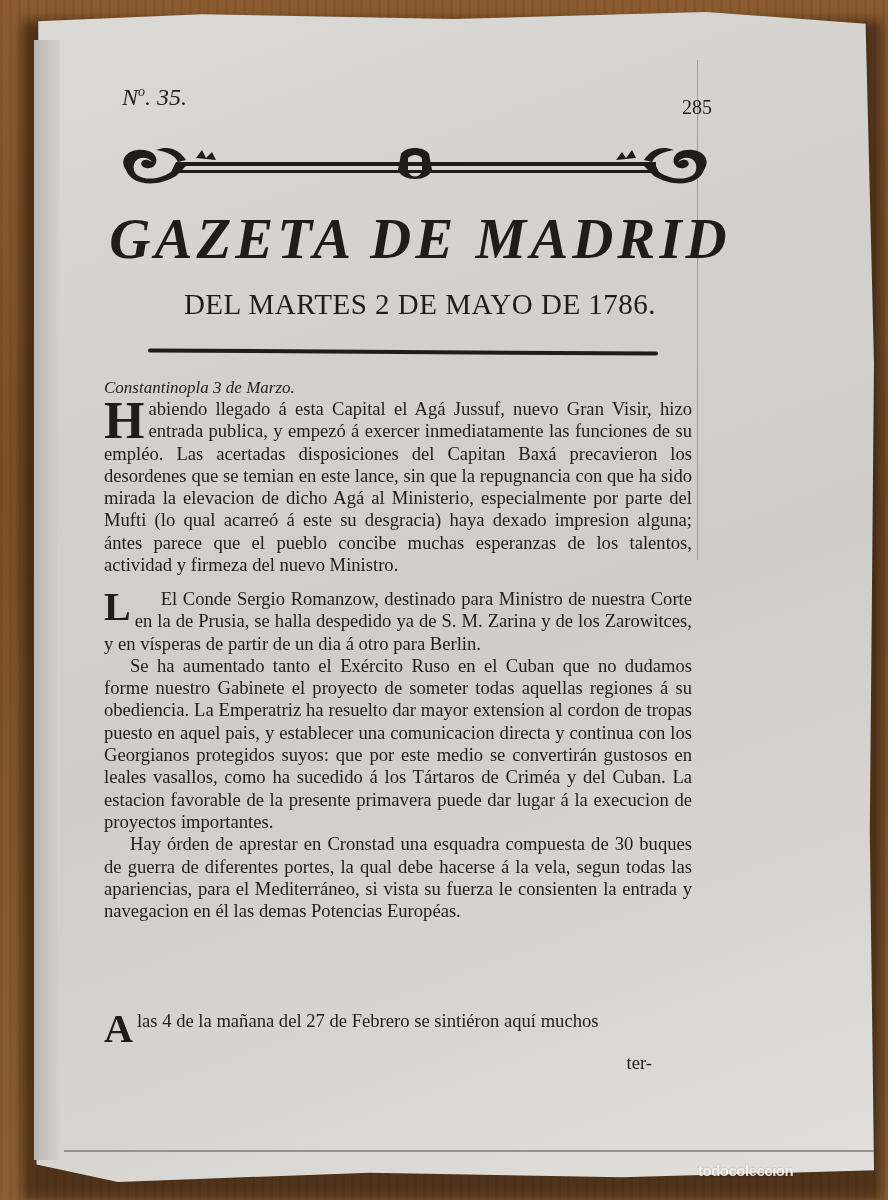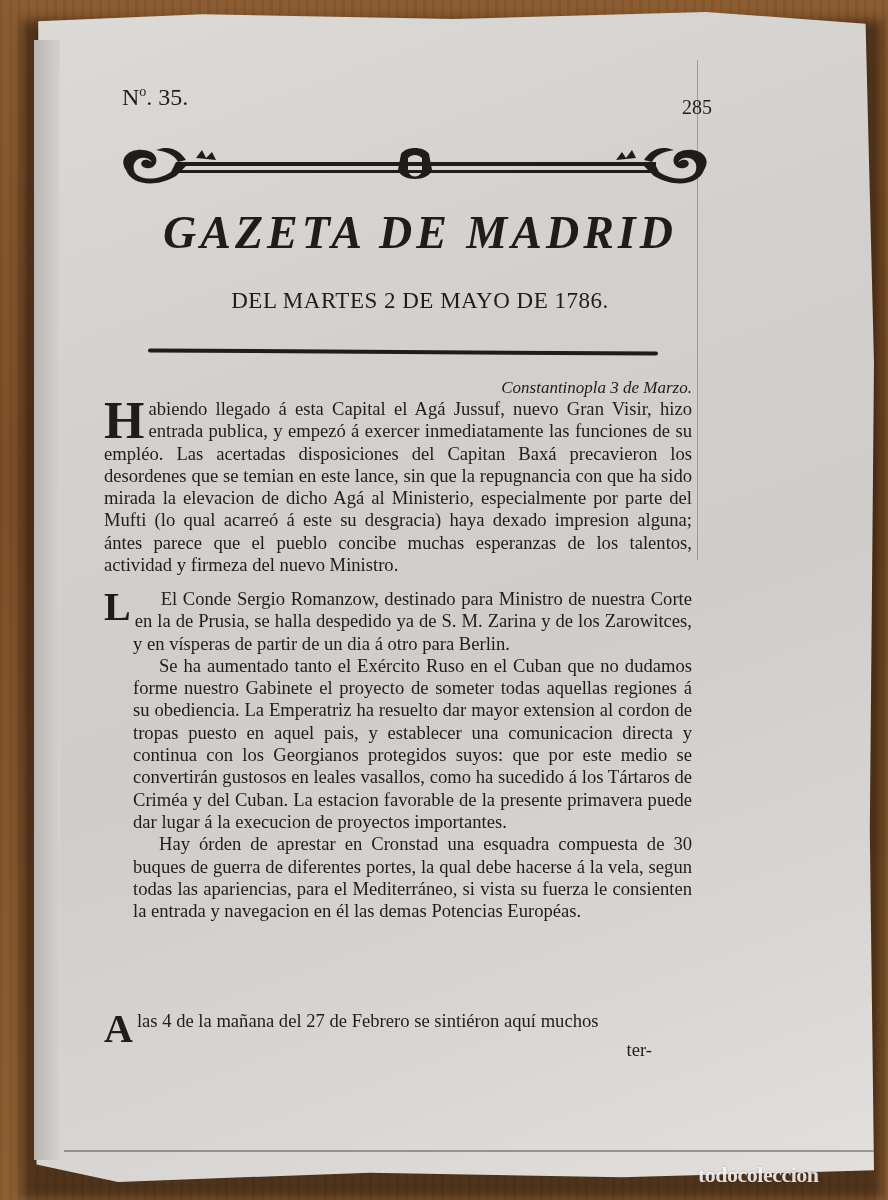--- a/index.html
+++ b/index.html
@@ -29,54 +29,54 @@
     position: absolute; left: 697px; top: 60px; width: 1px; height: 500px;
     background: rgba(90,85,80,0.45);
   }
   .paper-bottom-edge {
     position: absolute; left: 64px; top: 1150px; width: 810px; height: 2px;
     background: rgba(80,75,70,0.5);
   }
   .ink { color: #1f1d1b; }
   .abs { position: absolute; }
 
-  .issue-no { left: 122px; top: 84px; font-size: 24px; }
+  .issue-no { left: 122px; top: 84px; font-size: 24px; font-style: italic; }
   .issue-no sup { font-size: 14px; }
   .page-no { left: 682px; top: 96px; font-size: 20px; text-align: right; }
 
   .ornament { left: 116px; top: 140px; width: 598px; height: 50px; }
 
   .masthead {
     left: 100px; top: 206px; width: 640px; text-align: center;
-    font-size: 46px; font-style: italic; font-weight: bold; letter-spacing: 4px;
+    font-size: 57px; font-style: italic; font-weight: bold; letter-spacing: 4px;
   }
   .dateline {
     left: 100px; top: 288px; width: 640px; text-align: center;
-    font-size: 23px; letter-spacing: 0.5px;
+    font-size: 29px; letter-spacing: 0.5px;
   }
   .rule {
     left: 148px; top: 350px; width: 510px; height: 4px; background: #1f1d1b;
     transform: rotate(0.35deg); border-radius: 2px;
   }
 
   .article { left: 104px; width: 588px; font-size: 18.6px; line-height: 22.3px; text-align: justify; }
   .article p { margin: 0; }
-  .article .ind { text-indent: 26px; margin-left: 29px; }
+  .article .ind { text-indent: 26px; }
   .place {
-    text-align: right; font-style: italic; font-size: 17px; margin: 0; line-height: 20px;
+    text-align: left; font-style: italic; font-size: 17px; margin: 0; line-height: 20px;
   }
   .dropcap {
     float: left; font-size: 52px; line-height: 42px; margin: 2px 4px 0 0; font-weight: bold;
   }
   .dropcap.small { font-size: 40px; line-height: 34px; }
   .catch { text-align: right; padding-right: 40px; }
 
   .watermark {
-    left: 698px; top: 1162px; font-family: Liberation Serif, serif; font-weight: bold;
-    font-size: 22px; color: rgba(255,255,255,0.85); letter-spacing: -0.5px;
+    left: 698px; top: 1162px; font-family: Liberation Sans, sans-serif; font-weight: bold;
+    font-size: 15px; color: rgba(255,255,255,0.85); letter-spacing: -0.5px;
     text-shadow: 0 0 2px rgba(0,0,0,0.3);
   }
 </style>
 </head>
 <body>
 
 <div class="table-grain"></div>
 <div class="shadow"></div>
 <div class="paper"></div>
 <div class="paper-fold-left"></div>
@@ -113,16 +113,16 @@
 <div class="abs ink article" style="top: 588px;">
   <span class="dropcap small">L</span>
   <p class="ind">El Conde Sergio Romanzow, destinado para Ministro de nuestra Corte en la de Prusia, se halla despedido ya de S. M. Zarina y de los Zarowitces, y en vísperas de partir de un dia á otro para Berlin.</p>
   <p class="ind">Se ha aumentado tanto el Exército Ruso en el Cuban que no dudamos forme nuestro Gabinete el proyecto de someter todas aquellas regiones á su obediencia. La Emperatriz ha resuelto dar mayor extension al cordon de tropas puesto en aquel pais, y establecer una comunicacion directa y continua con los Georgianos protegidos suyos: que por este medio se convertirán gustosos en leales vasallos, como ha sucedido á los Tártaros de Criméa y del Cuban. La estacion favorable de la presente primavera puede dar lugar á la execucion de proyectos importantes.</p>
   <p class="ind">Hay órden de aprestar en Cronstad una esquadra compuesta de 30 buques de guerra de diferentes portes, la qual debe hacerse á la vela, segun todas las apariencias, para el Mediterráneo, si vista su fuerza le consienten la entrada y navegacion en él las demas Potencias Européas.</p>
 </div>
 
 <div class="abs ink article" style="top: 1010px;">
   <span class="dropcap small">A</span>
   <p>las 4 de la mañana del 27 de Febrero se sintiéron aquí muchos</p>
-  <p class="catch" style="margin-top: 7px;">ter-</p>
+  <p class="catch" style="margin-top: 20px;">ter-</p>
 </div>
 
 <div class="abs watermark">todocoleccion</div>
 
 </body></html>

